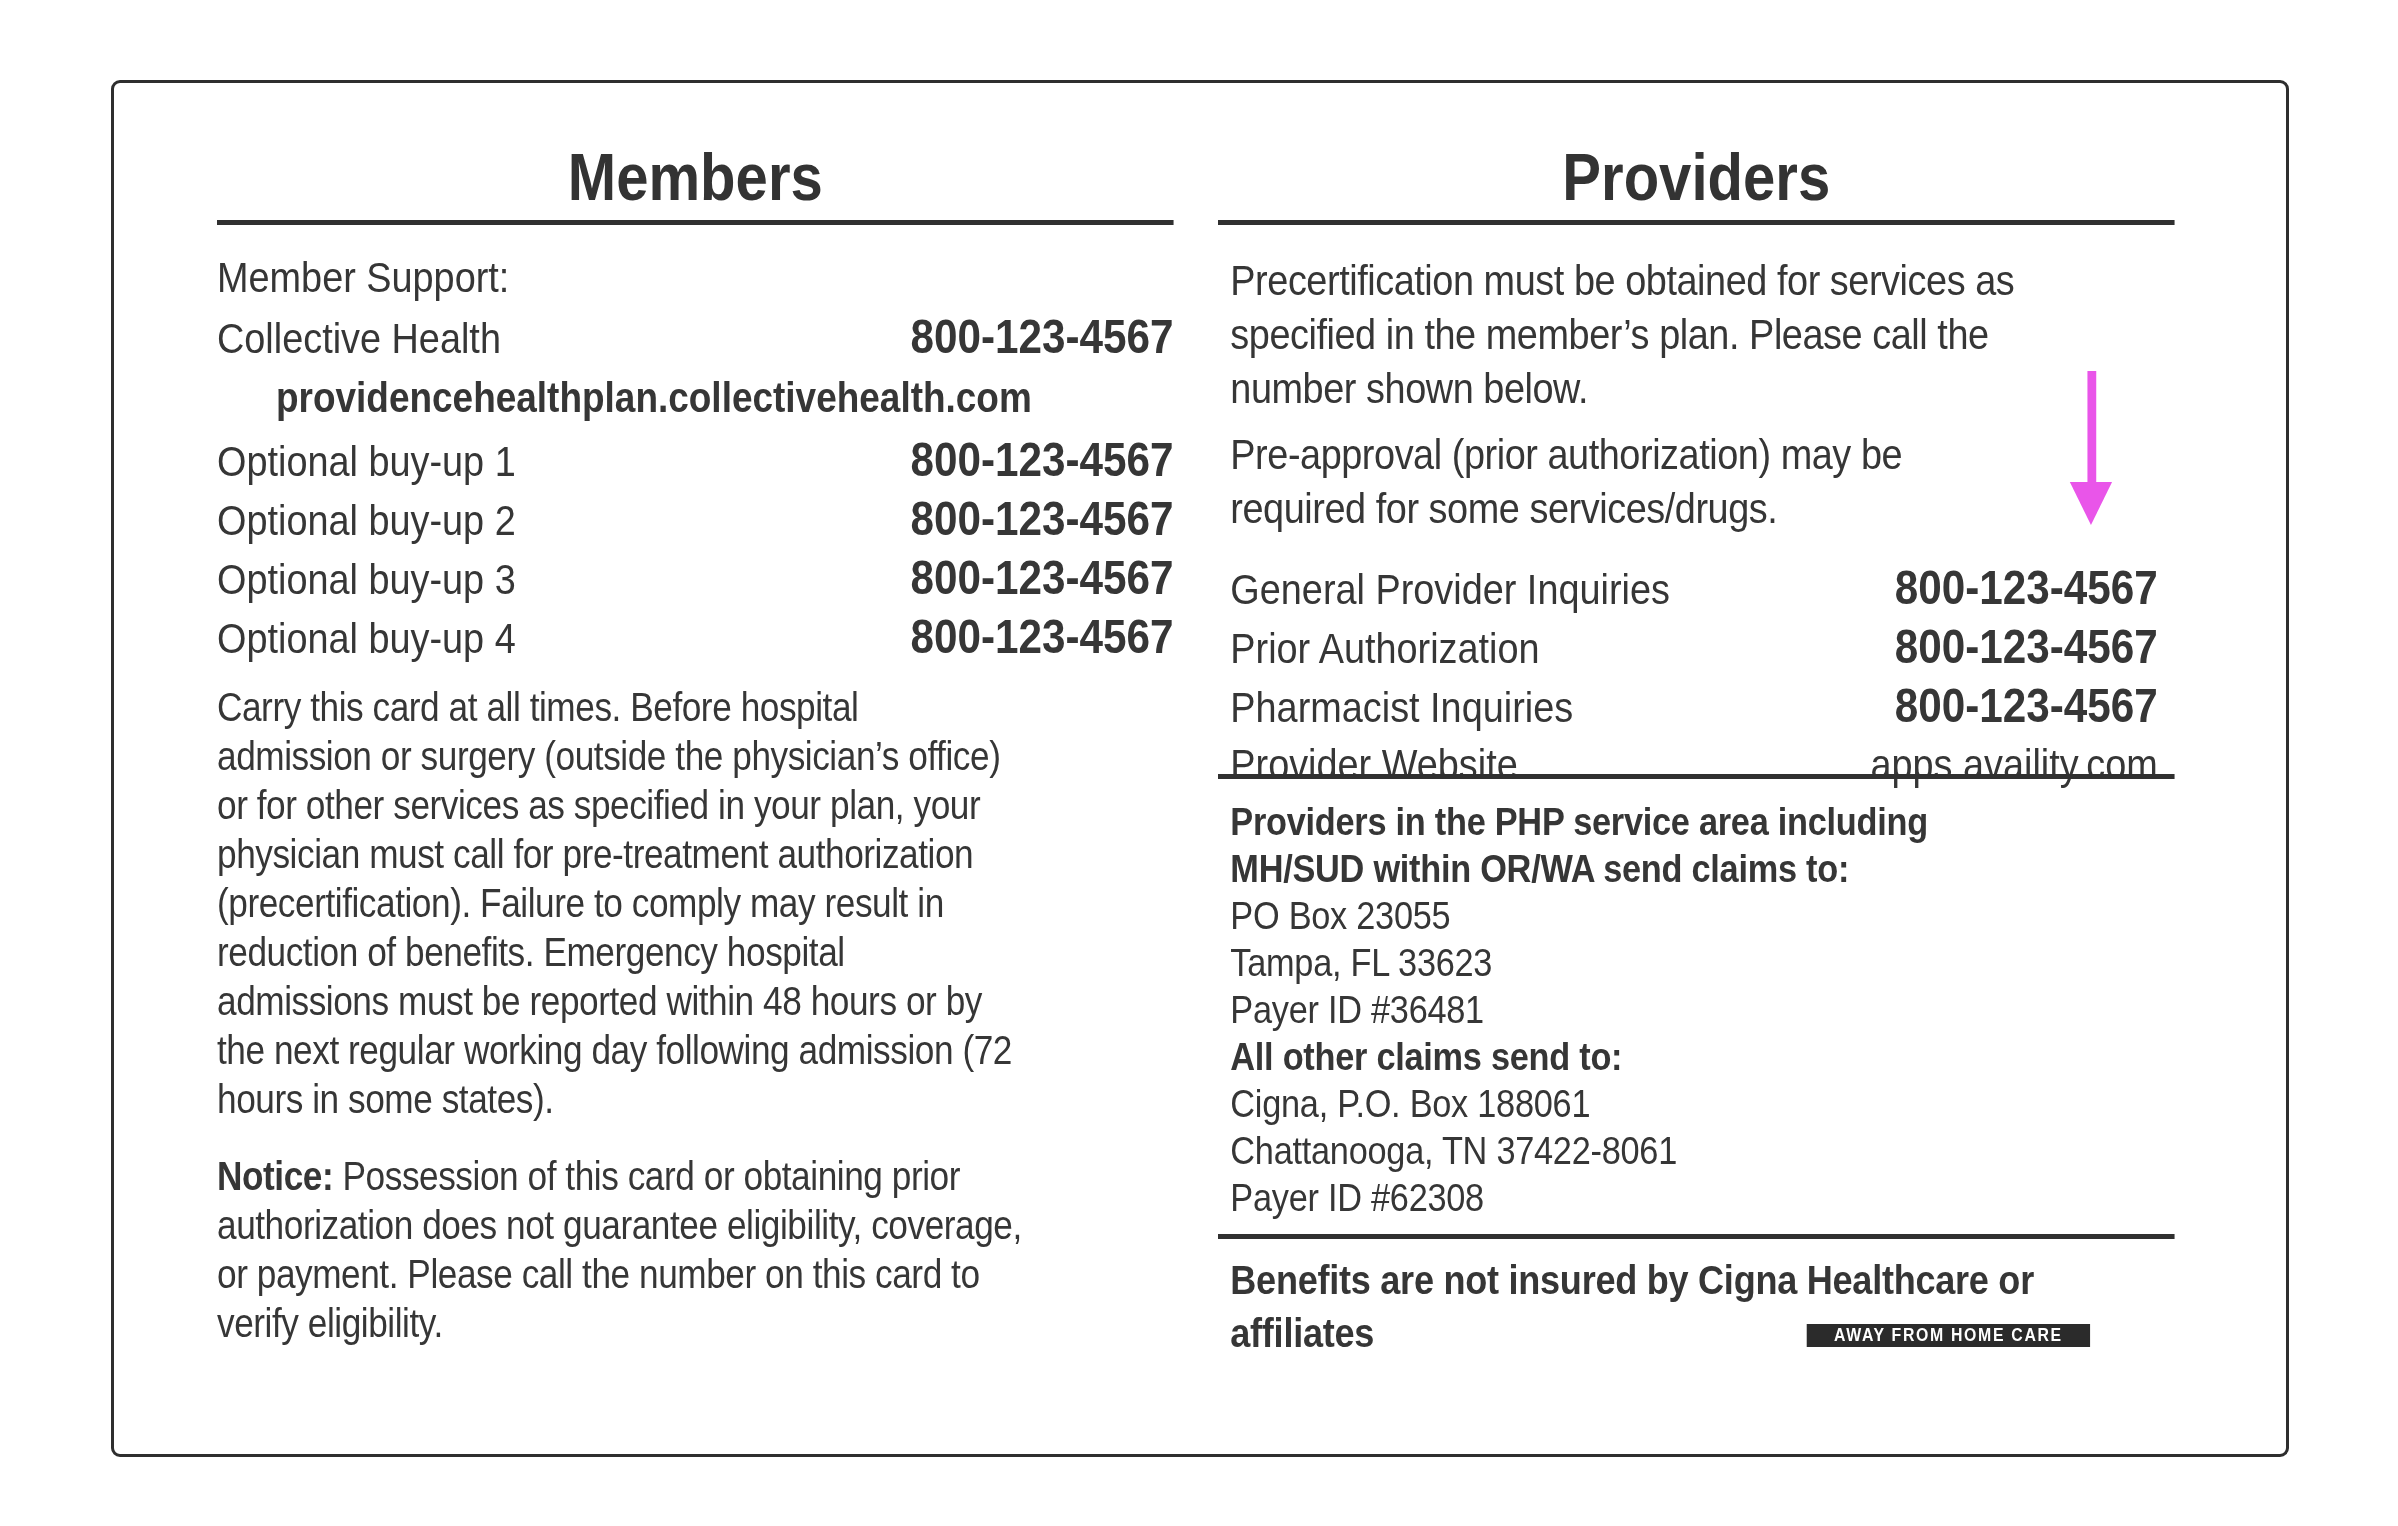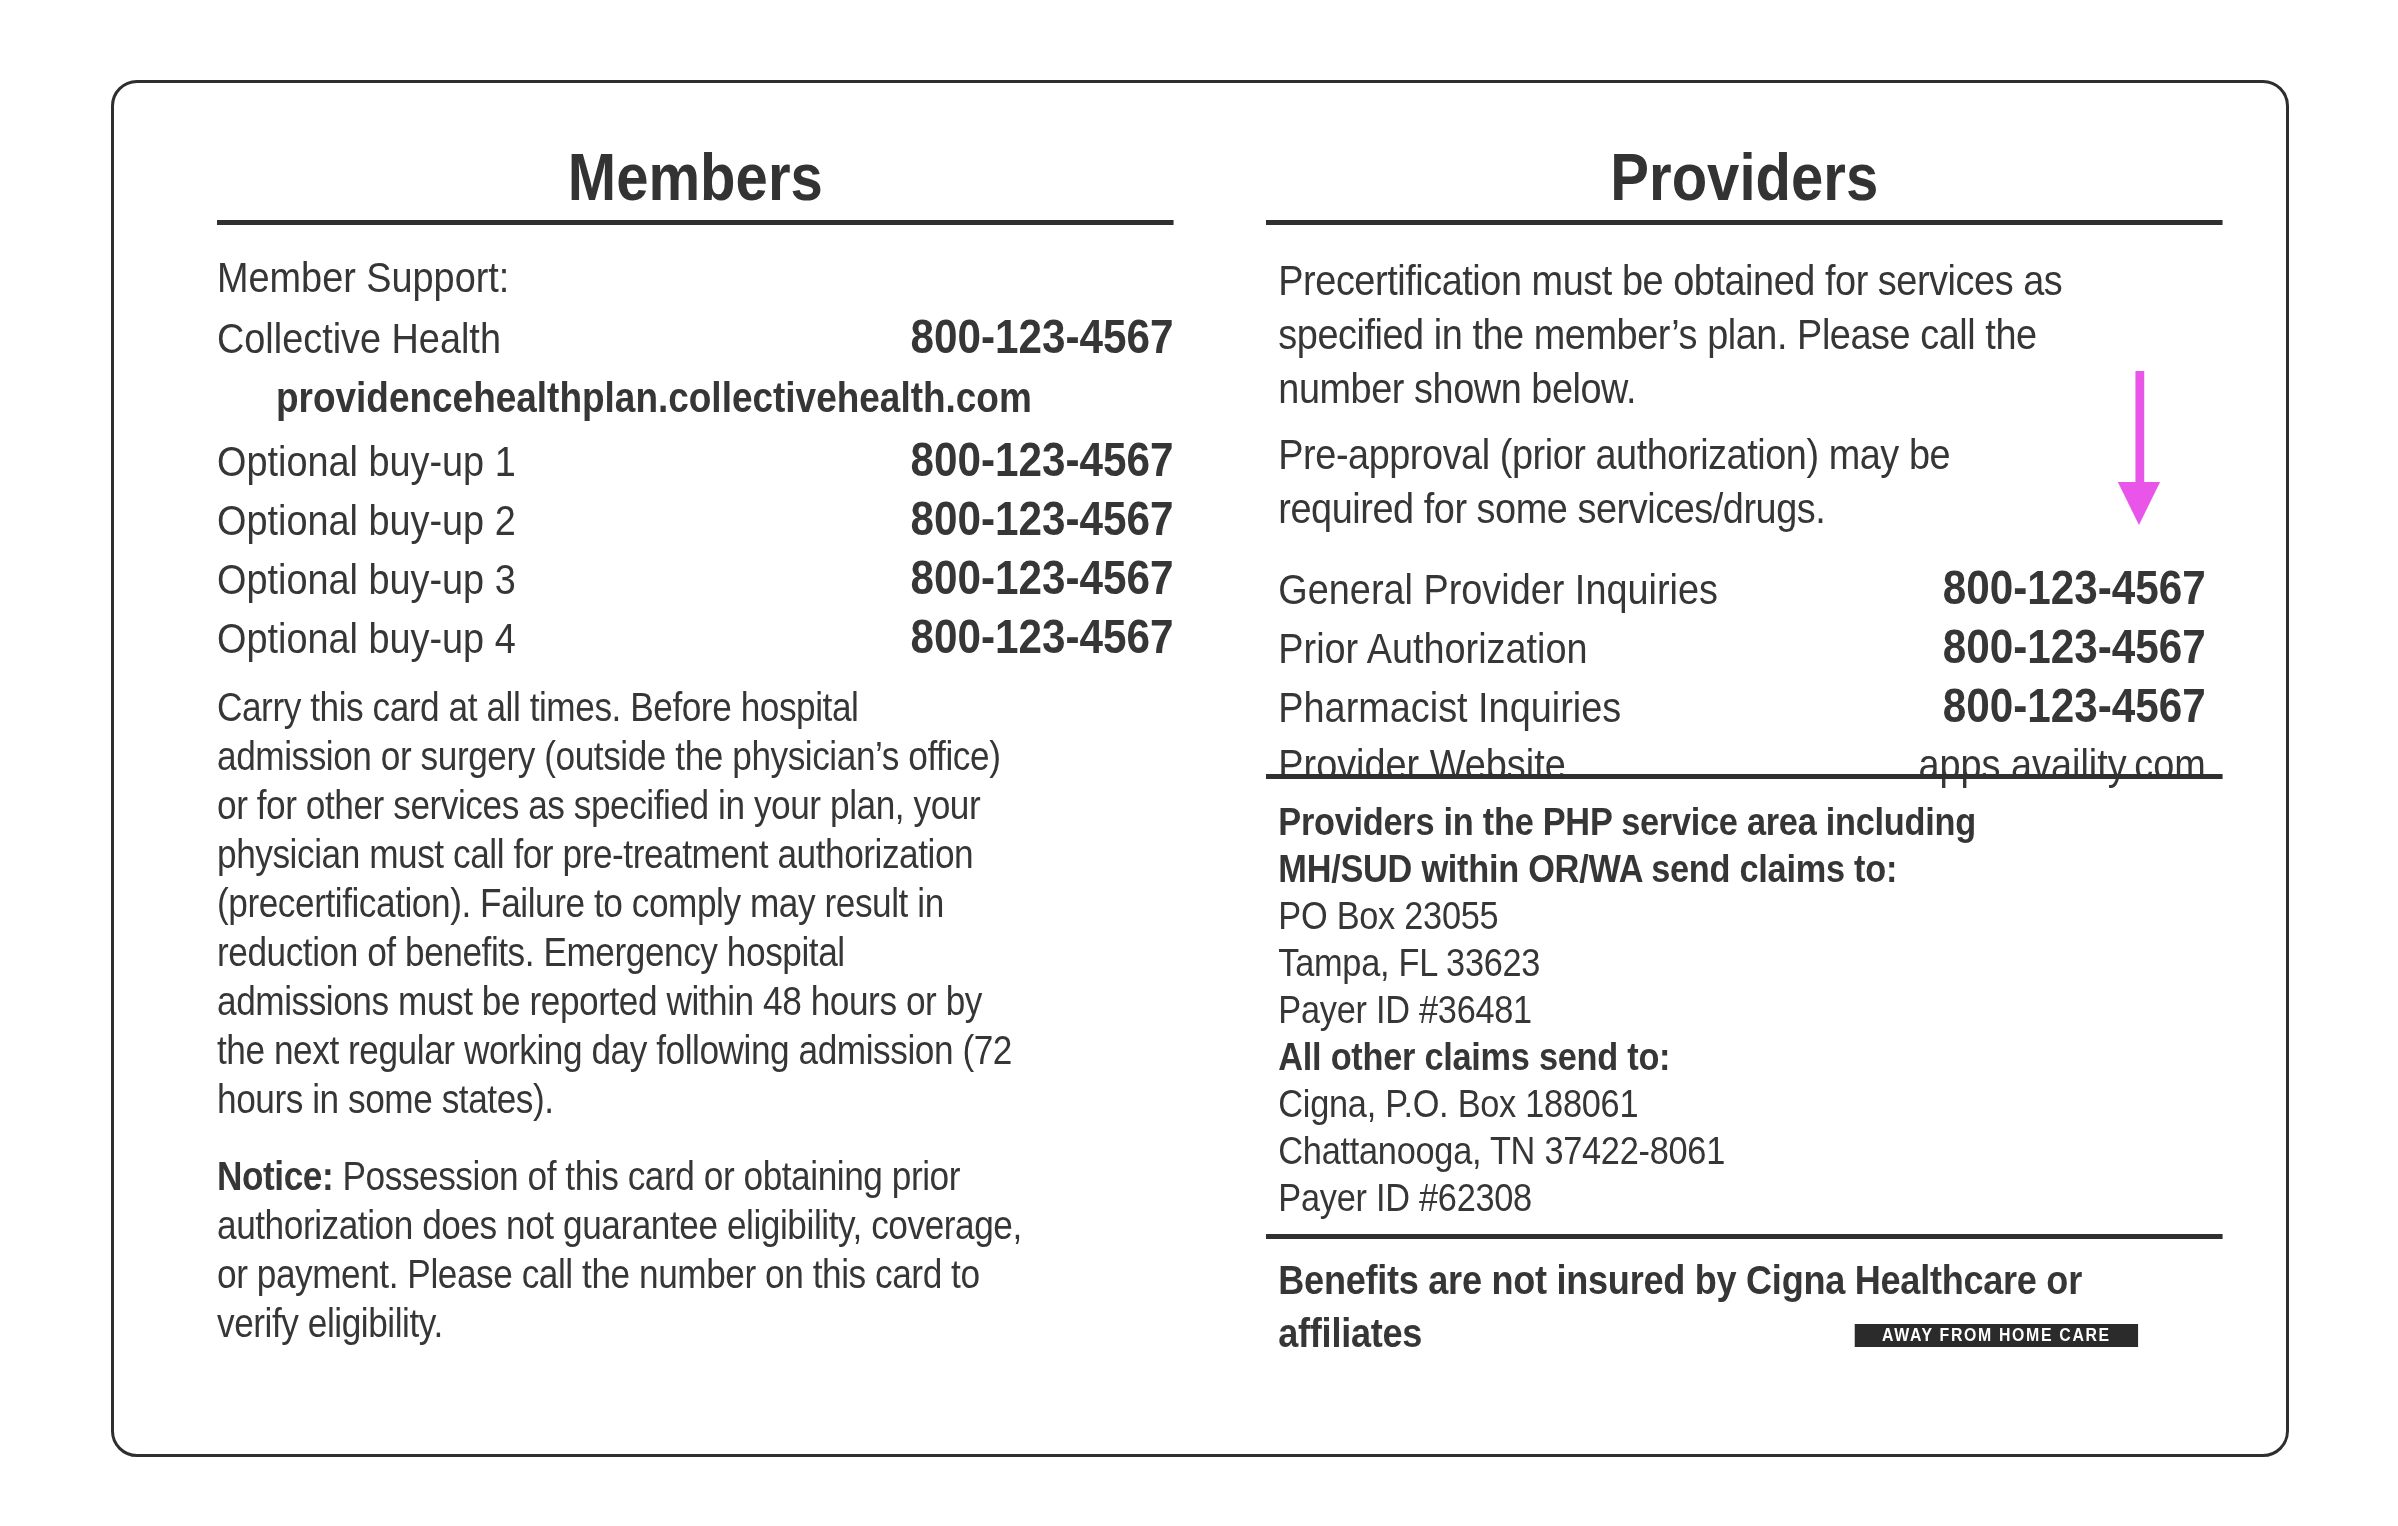--- a/index.html
+++ b/index.html
@@ -13,26 +13,26 @@
   }
 
   .card {
     position: absolute;
     left: 111px;
     top: 80px;
     width: 2172px;
     height: 1371px;
     background: #ffffff;
     border: 3.7px solid #2e2e2e;
-    border-radius: 26px;
+    border-radius: 9px;
   }
 
   .col { position: absolute; top: 0; height: 100%; }
   .col-members   { left: 103px;  width: 957px; }
-  .col-providers { left: 1152px; width: 957px; }
+  .col-providers { left: 1104px; width: 957px; }
 
   
   .squeeze {
     position: absolute;
     top: 0; left: 0; height: 100%;
     width: 1087px;
     transform: scaleX(0.88);
     transform-origin: 0 0;
   }
 

